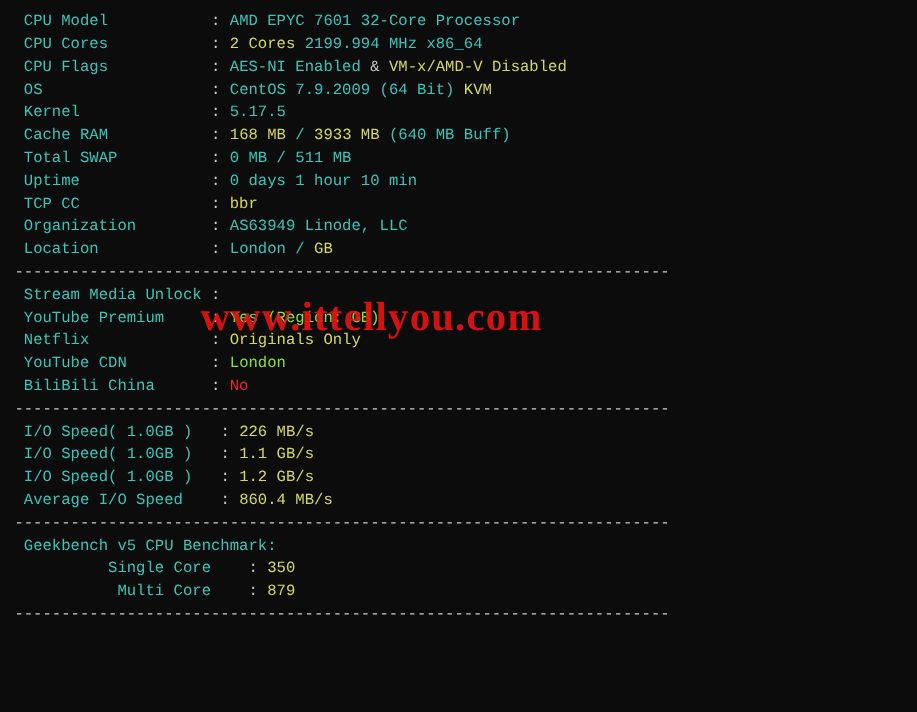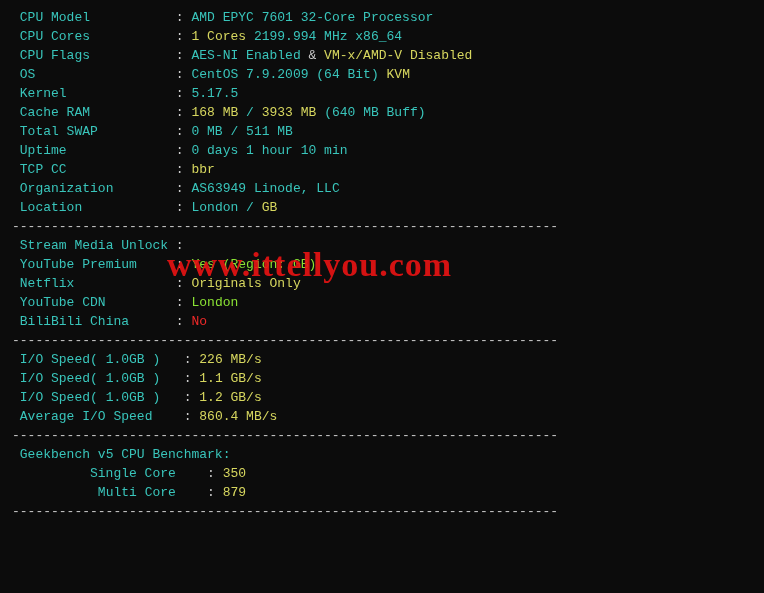--- a/index.html
+++ b/index.html
@@ -41,21 +41,21 @@
     pointer-events: none;
   }
 </style>
 </head>
 <body>
 
 <div>
 
 <div class="row"> <span class="cyan">CPU Model</span>           <span class="colon">:</span> <span class="cyan">AMD EPYC 7601 32-Core Processor</span></div>
 
-<div class="row"> <span class="cyan">CPU Cores</span>           <span class="colon">:</span> <span class="yellow">1 Cores</span> <span class="cyan">2199.994 MHz x86_64</span></div>
+<div class="row"> <span class="cyan">CPU Cores</span>           <span class="colon">:</span> <span class="yellow">2 Cores</span> <span class="cyan">2199.994 MHz x86_64</span></div>
 
 
 <div class="row"> <span class="cyan">CPU Flags</span>           <span class="colon">:</span> <span class="cyan">AES-NI Enabled</span><span class="gray"> &amp; </span><span class="yellow">VM-x/AMD-V Disabled</span></div>
 
 <div class="row"> <span class="cyan">OS</span>                  <span class="colon">:</span> <span class="cyan">CentOS 7.9.2009 (64 Bit)</span> <span class="yellow">KVM</span></div>
 
 <div class="row"> <span class="cyan">Kernel</span>              <span class="colon">:</span> <span class="cyan">5.17.5</span></div>
 
 
 <div class="row"> <span class="cyan">Cache RAM</span>           <span class="colon">:</span> <span class="yellow">168 MB</span><span class="cyan"> / </span><span class="yellow">3933 MB</span> <span class="cyan">(640 MB Buff)</span></div>

